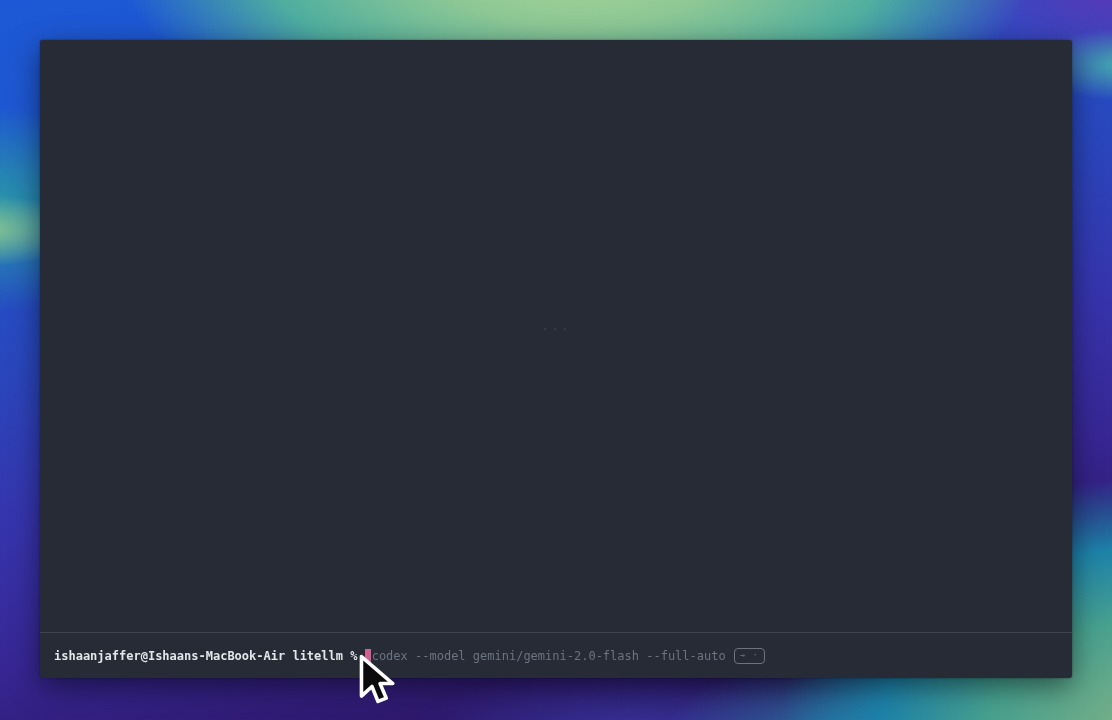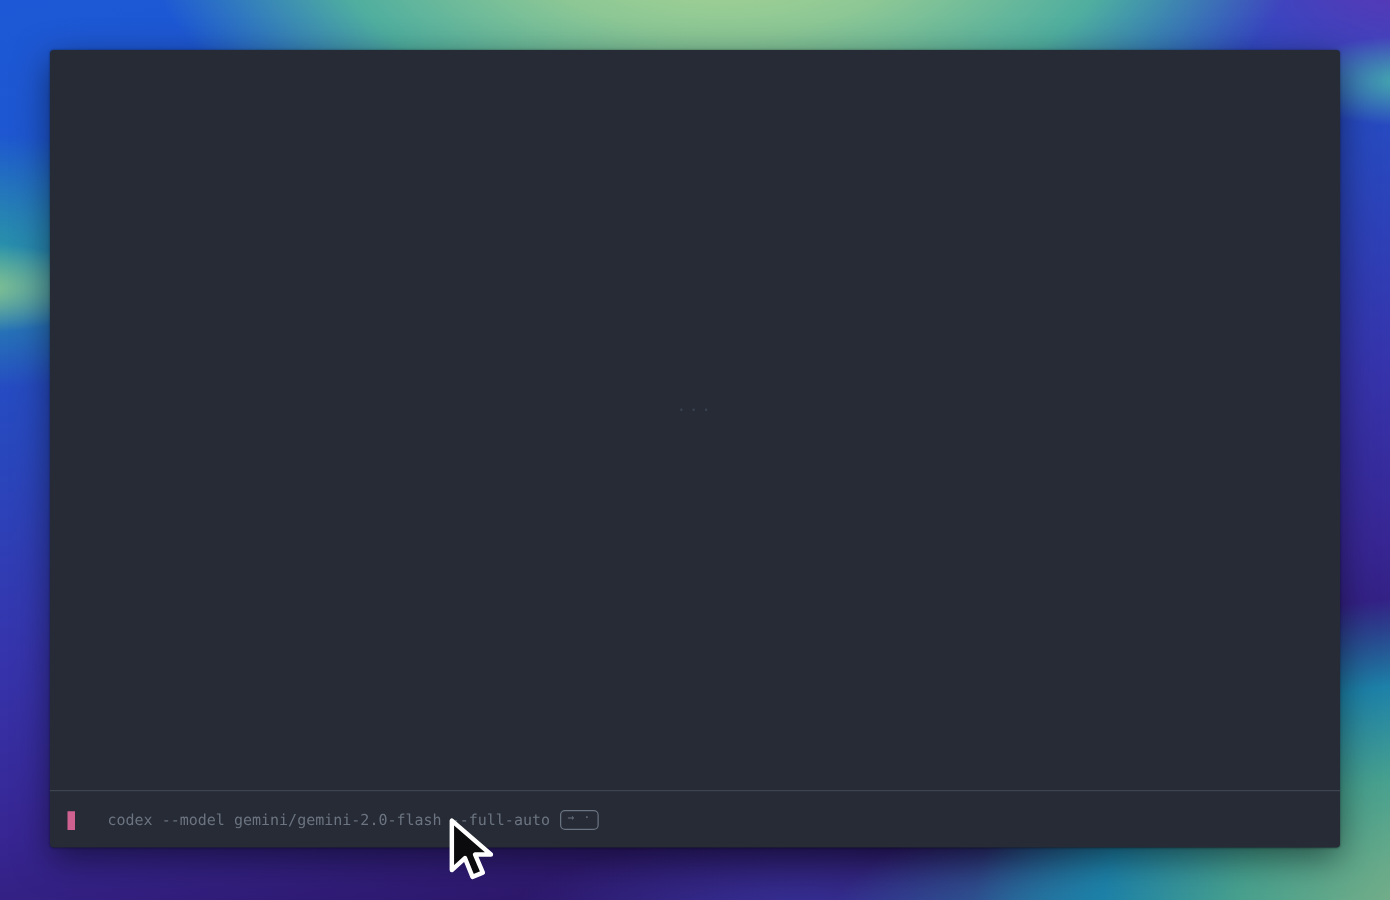--- a/index.html
+++ b/index.html
@@ -70,21 +70,20 @@
   }
   .block-cursor {
     display: inline-block;
     width: 6px; height: 15px;
     background: var(--block-cursor, #cf6190);
     transform: translateY(1px);
     margin-right: 1px;
   }
   .autosuggestion {
     color: var(--suggestion-text, #6b7480);
-    padding-left: 25px;
   }
   .hint-keycap {
     display: inline-flex;
     align-items: center;
     justify-content: center;
     margin-left: 8px;
     height: 13px;
     padding: 0 5px 1px 5px;
     border: 1px solid var(--hint, #6a7380);
     border-radius: 4px;
@@ -109,20 +108,21 @@
 
   <div class="terminal-window">
 
     <div class="terminal-body">
       <span class="loading-ellipsis">...</span>
     </div>
 
     <div class="terminal-divider"></div>
 
     <div class="command-line">
+      <span class="shell-prompt">ishaanjaffer@Ishaans-MacBook-Air litellm % </span>
       <span class="block-cursor"></span>
       <span class="autosuggestion">codex --model gemini/gemini-2.0-flash --full-auto</span>
       <span class="hint-keycap">
         <span>→ ·</span>
       </span>
     </div>
 
   </div>
 
   <svg class="mouse-cursor" viewBox="0 0 17 24" xmlns="http://www.w3.org/2000/svg">

